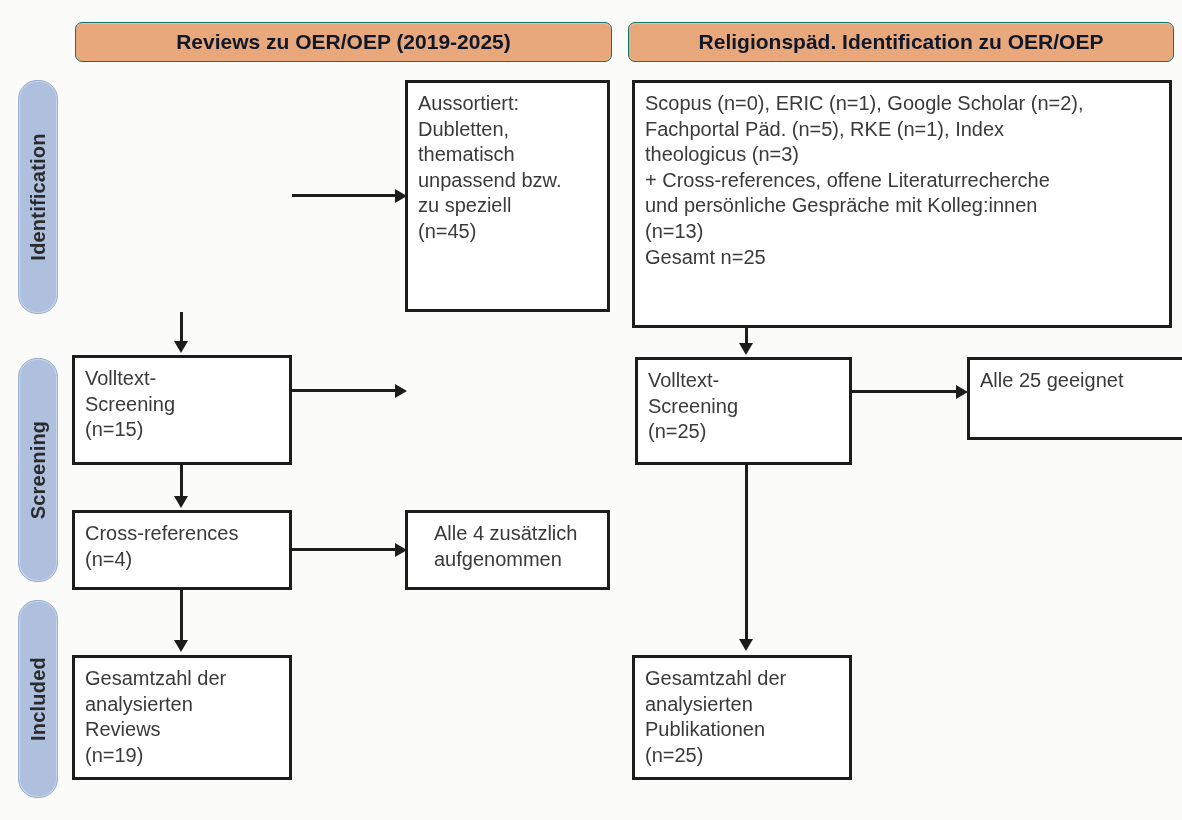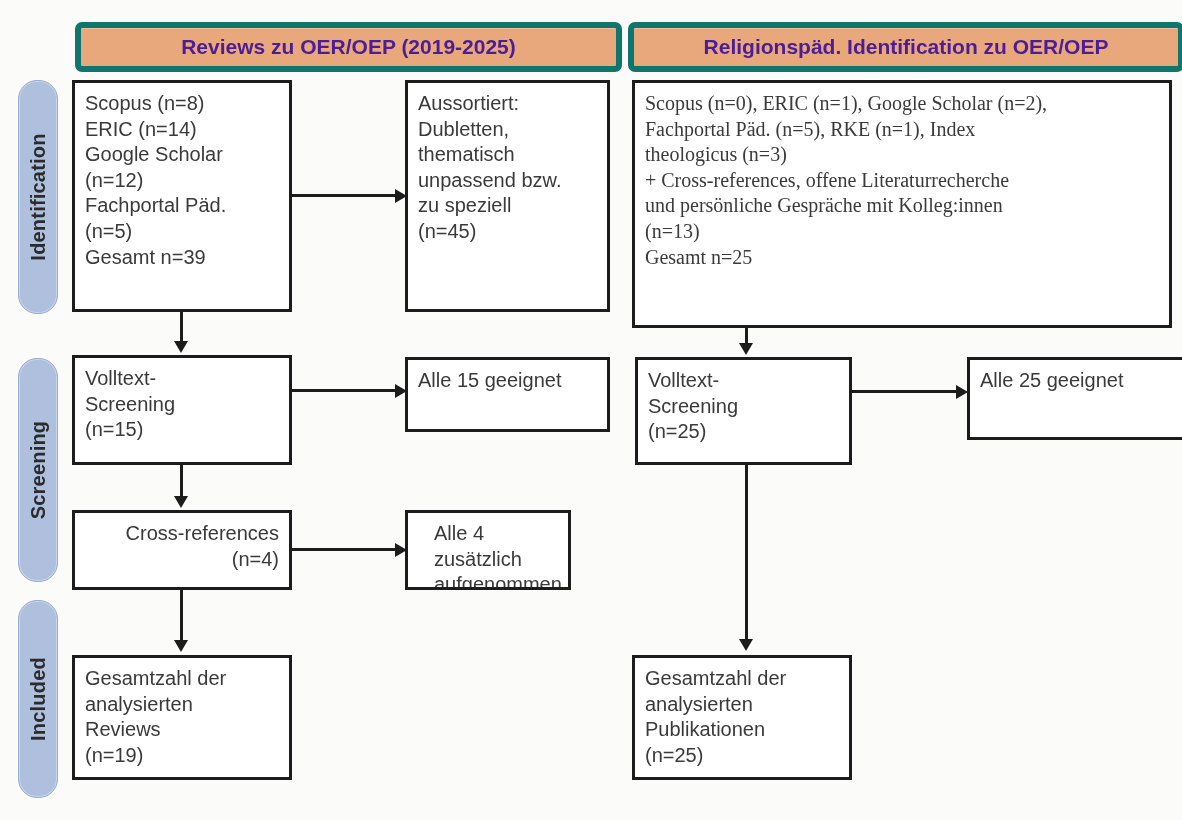--- a/index.html
+++ b/index.html
@@ -37,28 +37,28 @@
     font-weight: bold;
     color: #2b2b2b;
     letter-spacing: 0.2px;
   }
 
   
   .col-header {
     position: absolute;
     height: 38px;
     background: #e8a87c;
-    border: 6px solid #0f766e;
+    border: 1px solid #0f766e;
     border-radius: 7px;
     display: flex;
     align-items: center;
     justify-content: center;
     font-size: 21px;
     font-weight: bold;
-    color: #4c1d95;
+    color: #0f172a;
     box-shadow: inset 0 1px 0 rgba(255,255,255,0.25);
   }
 
   
   .flow-box {
     position: absolute;
     background: #ffffff;
     border: 3px solid #1c1c1c;
     box-sizing: border-box;
     padding: 8px 10px 6px 10px;
@@ -111,71 +111,63 @@
   </div>
 
   <div class="stage-pill" style="top:600px; height:196px;">
     <span class="stage-label">Included</span>
   </div>
 
   <div class="col-header" style="left:75px; top:22px; width:535px;">Reviews zu OER/OEP (2019-2025)</div>
 
   <div class="col-header" style="left:628px; top:22px; width:544px;">Religionspäd. Identification zu OER/OEP</div>
 
-  <div class="flow-box" style="left:72px; top:80px; width:220px; height:232px;">Scopus (n=8)
-ERIC (n=14)
-Google Scholar
-(n=12)
-Fachportal Päd.
-(n=5)
-Gesamt n=39</div>
 
   <div class="flow-box" style="left:405px; top:80px; width:205px; height:232px;">Aussortiert:
 Dubletten,
 thematisch
 unpassend bzw.
 zu speziell
 (n=45)</div>
 
   <div class="h-line" style="left:292px; top:194px; width:105px;"></div>
   <div class="arrow-right" style="left:395px; top:189px;"></div>
 
   <div class="v-line" style="left:180px; top:312px; height:31px;"></div>
   <div class="arrow-down" style="left:174px; top:341px;"></div>
 
   <div class="flow-box" style="left:72px; top:355px; width:220px; height:110px;">Volltext-
 Screening
 (n=15)</div>
 
-  <div class="flow-box" style="left:405px; top:357px; width:205px; height:75px;">Alle 15 geeignet</div>
 
   <div class="h-line" style="left:292px; top:389px; width:105px;"></div>
   <div class="arrow-right" style="left:395px; top:384px;"></div>
 
   <div class="v-line" style="left:180px; top:465px; height:33px;"></div>
   <div class="arrow-down" style="left:174px; top:496px;"></div>
 
-  <div class="flow-box" style="left:72px; top:510px; width:220px; height:80px;text-align:right;">Cross-references
+  <div class="flow-box" style="left:72px; top:510px; width:220px; height:80px;">Cross-references
 (n=4)</div>
 
-  <div class="flow-box" style="left:405px; top:510px; width:166px; height:80px;padding-left:26px;">Alle 4 zusätzlich
+  <div class="flow-box" style="left:405px; top:510px; width:205px; height:80px;padding-left:26px;">Alle 4 zusätzlich
 aufgenommen</div>
 
   <div class="h-line" style="left:292px; top:548px; width:105px;"></div>
   <div class="arrow-right" style="left:395px; top:543px;"></div>
 
   <div class="v-line" style="left:180px; top:590px; height:52px;"></div>
   <div class="arrow-down" style="left:174px; top:640px;"></div>
 
   <div class="flow-box" style="left:72px; top:655px; width:220px; height:125px;">Gesamtzahl der
 analysierten
 Reviews
 (n=19)</div>
 
-  <div class="flow-box" style="left:632px; top:80px; width:540px; height:248px;font-family:Liberation Serif, serif;">Scopus (n=0), ERIC (n=1), Google Scholar (n=2),
+  <div class="flow-box" style="left:632px; top:80px; width:540px; height:248px;">Scopus (n=0), ERIC (n=1), Google Scholar (n=2),
 Fachportal Päd. (n=5), RKE (n=1), Index
 theologicus (n=3)
 + Cross-references, offene Literaturrecherche
 und persönliche Gespräche mit Kolleg:innen
 (n=13)
 Gesamt n=25</div>
 
   <div class="v-line" style="left:745px; top:328px; height:17px;"></div>
   <div class="arrow-down" style="left:739px; top:343px;"></div>
 

